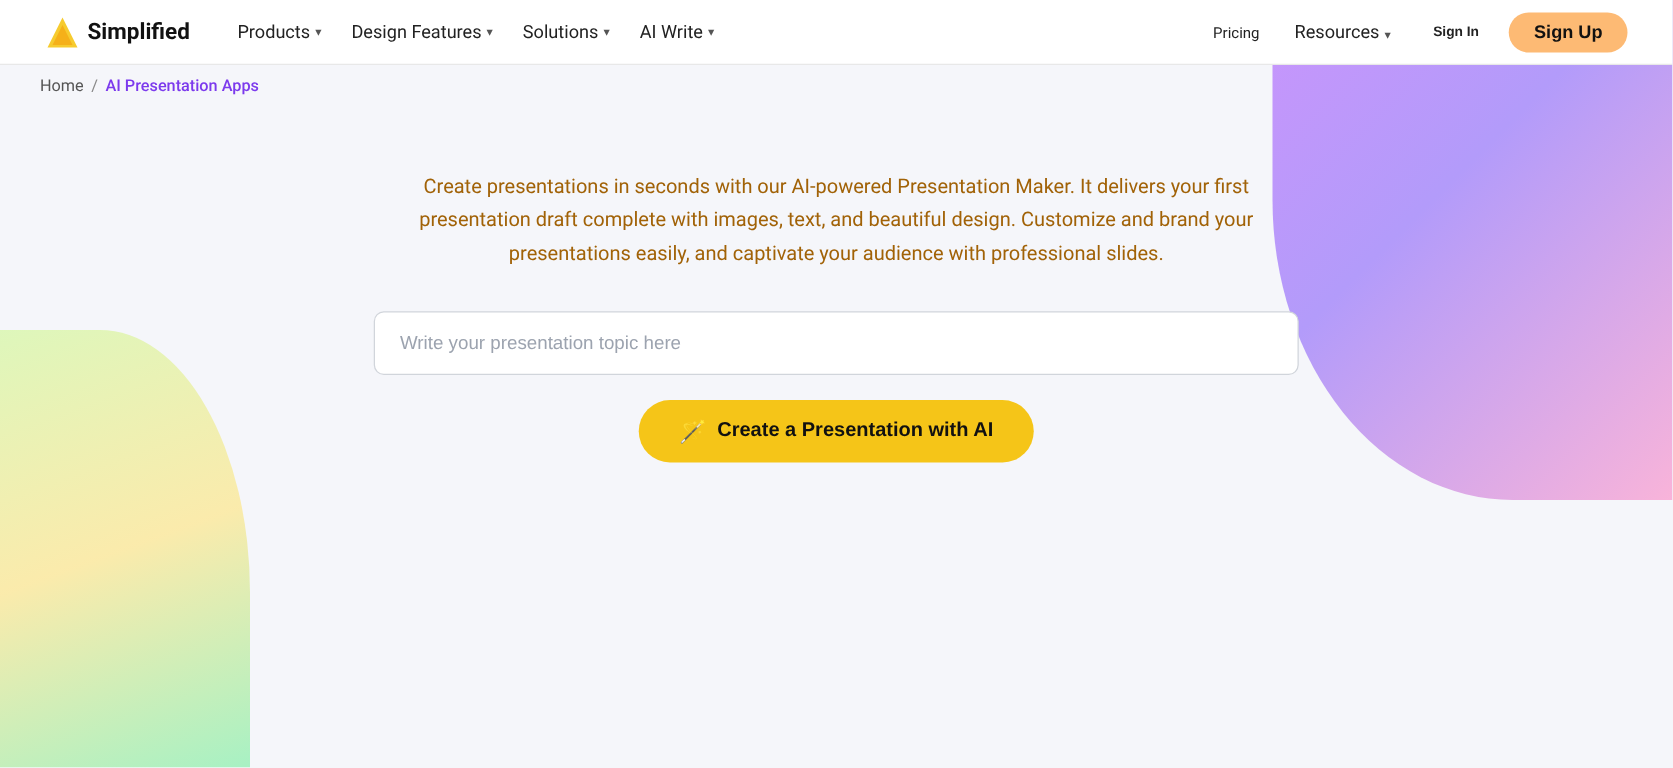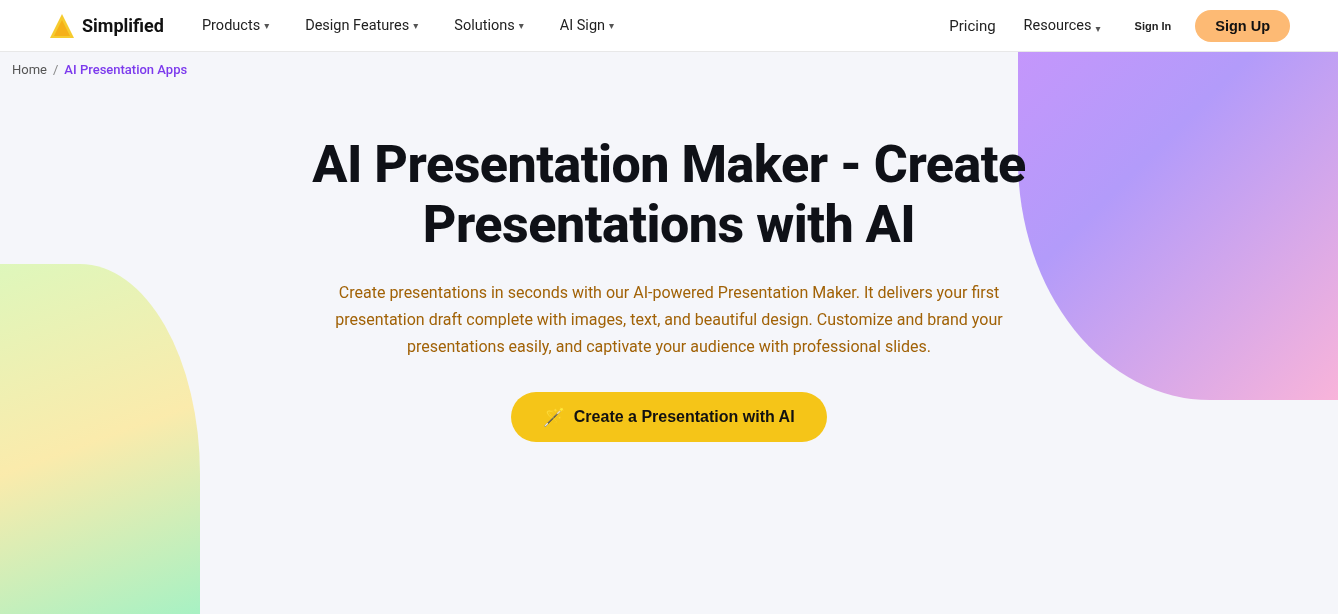--- a/index.html
+++ b/index.html
@@ -36,21 +36,21 @@
       z-index: 0;
     }
 
     
     nav {
       position: relative;
       z-index: 10;
       background: #ffffff;
       display: flex;
       align-items: center;
-      padding: 0 48px;
+      padding: 0 36px;
       height: 52px;
       border-bottom: 1px solid #e8e8e8;
     }
 
     .logo-area {
       display: flex;
       align-items: center;
       gap: 6px;
       margin-right: 28px;
       text-decoration: none;
@@ -61,21 +61,21 @@
     }
     .logo-text {
       font-size: 18px;
       font-weight: 700;
       color: #111;
     }
 
     .nav-items {
       display: flex;
       align-items: flex-start;
-      gap: 16px;
+      gap: 4px;
       flex: 1;
     }
 
     .nav-item {
       display: flex;
       align-items: center;
       gap: 4px;
       padding: 6px 10px;
       font-size: 14.5px;
       color: #222;
@@ -88,21 +88,21 @@
       color: #555;
     }
 
     .nav-right {
       display: flex;
       align-items: center;
       gap: 8px;
     }
 
     .nav-pricing {
-      font-size: 15px;
+      font-size: 12px;
       color: #222;
       padding: 6px 10px;
       cursor: pointer;
       text-align: right;
     }
     .nav-resources {
       display: flex;
       align-items: flex-end;
       gap: 4px;
       font-size: 14.5px;
@@ -129,21 +129,21 @@
       border: none;
       background: #fdba74;
       border-radius: 24px;
       font-weight: 600;
     }
 
     
     .breadcrumb {
       position: relative;
       z-index: 10;
-      padding: 10px 12px;
+      padding: 10px 32px;
       font-size: 13px;
       color: #555;
       display: flex;
       align-items: center;
       gap: 6px;
     }
     .breadcrumb-home { color: #555; }
     .breadcrumb-sep { color: #888; }
     .breadcrumb-current { color: #7c3aed; font-weight: 500; }
 
@@ -234,21 +234,21 @@
     </div>
     <div class="nav-item">
       <span>Design Features</span>
       <span class="nav-chevron">▾</span>
     </div>
     <div class="nav-item">
       <span>Solutions</span>
       <span class="nav-chevron">▾</span>
     </div>
     <div class="nav-item">
-      <span>AI Sign</span>
+      <span>AI Write</span>
       <span class="nav-chevron">▾</span>
     </div>
   </div>
 
   <div class="nav-right">
     <span class="nav-pricing">Pricing</span>
     <span class="nav-resources">
       <span>Resources</span>
       <span class="nav-chevron">▾</span>
     </span>
@@ -257,21 +257,23 @@
   </div>
 </nav>
 
 <div class="breadcrumb">
   <span class="breadcrumb-home">Home</span>
   <span class="breadcrumb-sep">/</span>
   <span class="breadcrumb-current">AI Presentation Apps</span>
 </div>
 
 <div class="main-content">
-  <h1 class="hero-title">AI Presentation Maker - Create Presentations with AI</h1>
   <p class="hero-subtitle">Create presentations in seconds with our  AI-powered Presentation Maker. It delivers your first presentation draft complete with images, text, and beautiful design. Customize and brand your presentations easily, and captivate your audience with professional slides.</p>
 
+  <div class="input-area">
+    <input class="topic-input" type="text" placeholder="Write your presentation topic here" style="">
+  </div>
 
   <button class="btn-create">
     <span class="wand-icon">🪄</span>
     <span>Create a Presentation with AI</span>
   </button>
 </div>
 
 </body></html>

